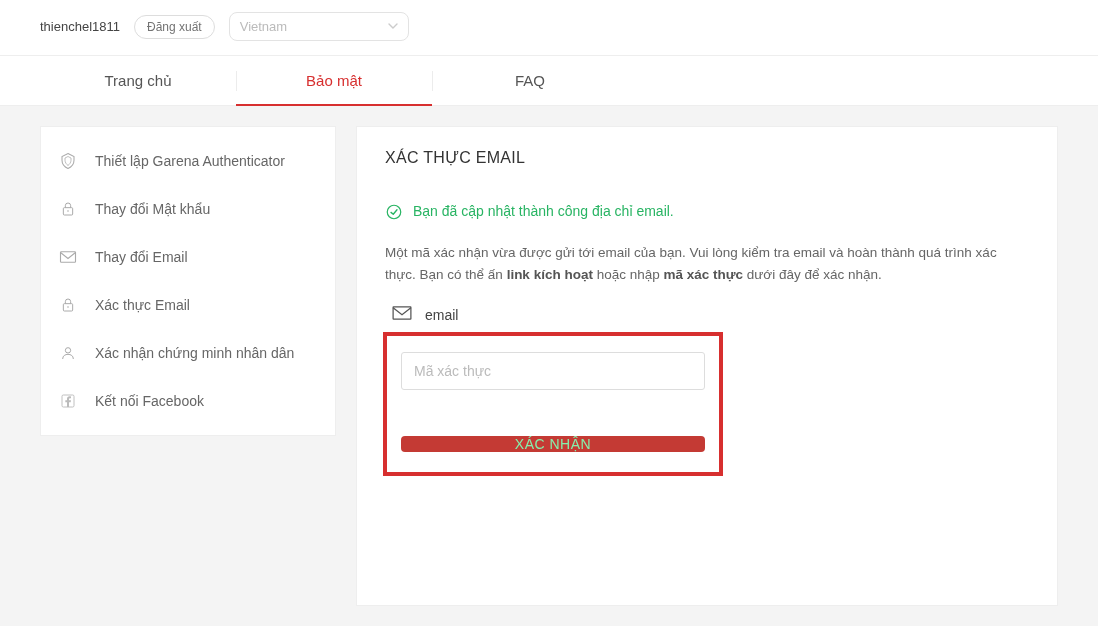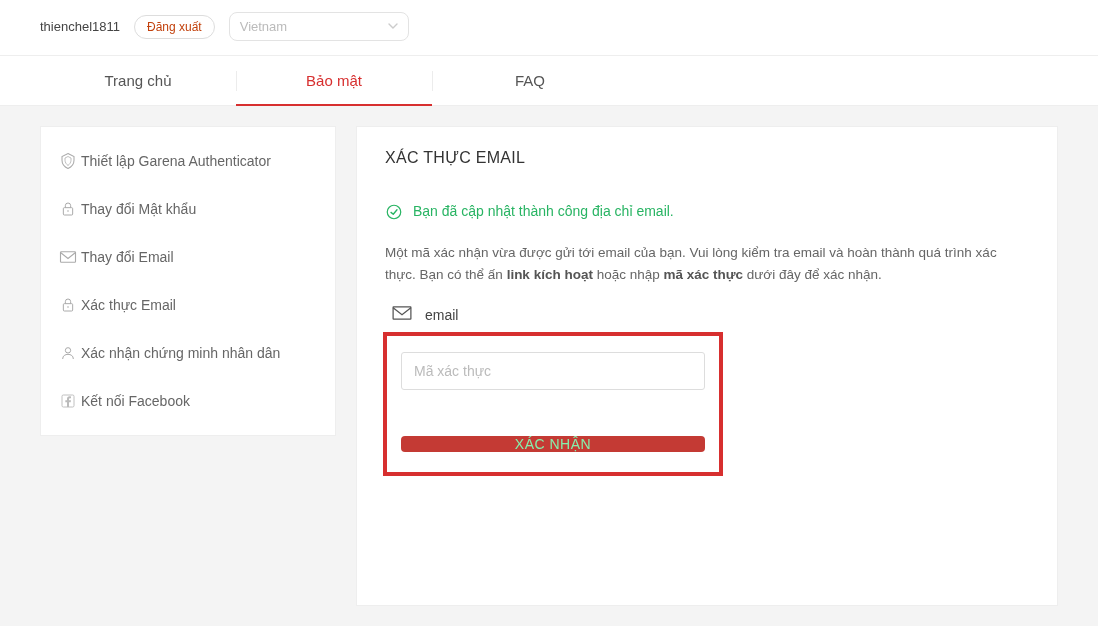--- a/index.html
+++ b/index.html
@@ -42,21 +42,21 @@
   display: flex;
   align-items: center;
   gap: 14px;
 }
 .username {
   font-size: 13px;
   color: #444;
 }
 .logout-btn {
   font-size: 12px;
-  color: #c2410c;
+  color: #737373;
   background: #fff;
   border: 1px solid #ddd;
   border-radius: 999px;
   padding: 4px 12px;
   cursor: pointer;
 }
 .country-select {
   width: 180px;
   border: 1px solid #e3e3e3;
   border-radius: 8px;
@@ -117,21 +117,21 @@
 .sidebar {
   width: 296px;
   background: #fff;
   border: 1px solid #eee;
   padding: 10px 0;
   height: fit-content;
 }
 .side-item {
   display: flex;
   align-items: center;
-  gap: 4px;
+  gap: 18px;
   padding: 15px 18px;
   color: #666;
   font-size: 14px;
   cursor: pointer;
 }
 .side-icon {
   width: 18px;
   height: 18px;
   display: inline-flex;
   align-items: center;

